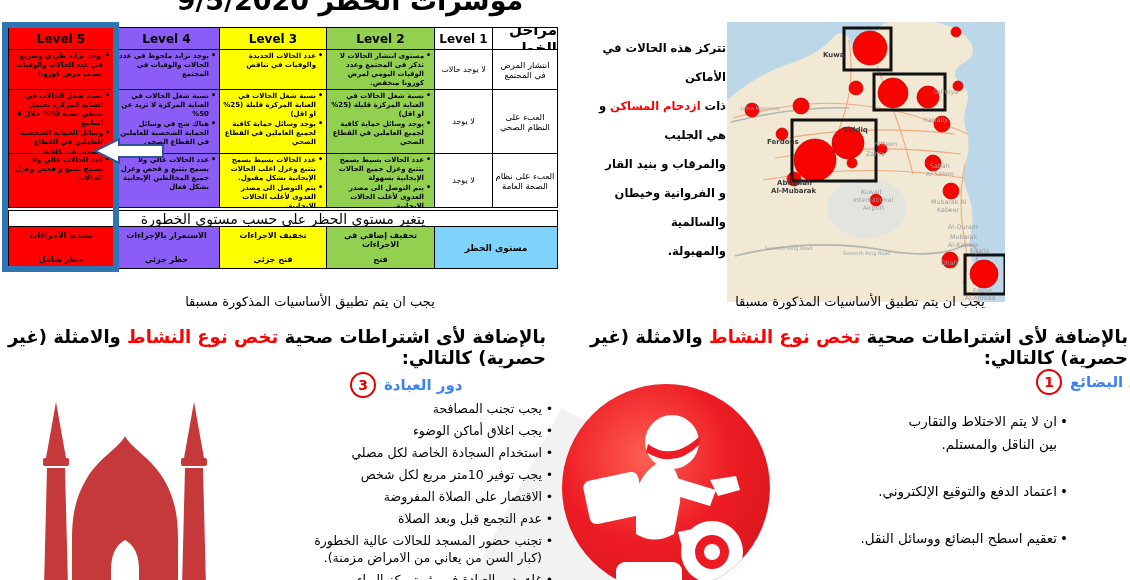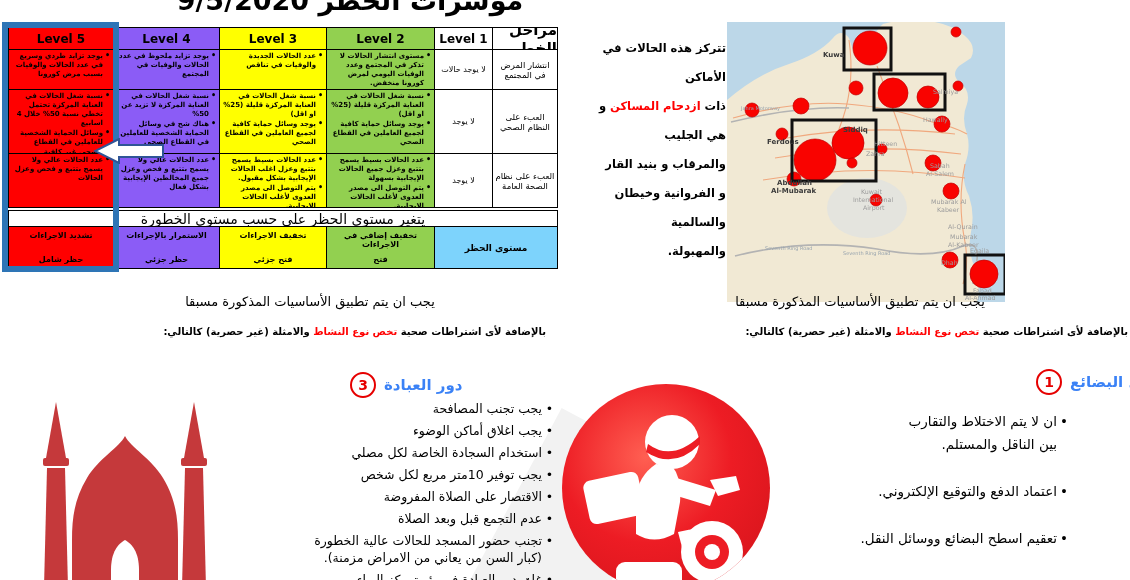--- a/index.html
+++ b/index.html
@@ -46,21 +46,21 @@
   .case-circle{fill:#F90300;stroke:#C00000;stroke-width:.7;}
   .hl-rect{fill:none;stroke:#111;stroke-width:3;}
 
   
   .map-note{position:absolute;left:596px;top:34px;width:130px;direction:rtl;text-align:right;
             font-size:11.5px;font-weight:bold;line-height:29px;white-space:pre-line;}
   .red-inline{color:#FF0000;}
   .apply1{position:absolute;top:294px;direction:rtl;text-align:center;font-size:13px;font-weight:normal;}
   .apply1.left{left:55px;width:510px;}
   .apply1.right{left:620px;width:480px;}
-  .apply2{position:absolute;top:326px;direction:rtl;font-size:10px;font-weight:bold;}
+  .apply2{position:absolute;top:326px;direction:rtl;font-size:18px;font-weight:bold;}
   .apply2.left{left:0;width:546px;}
   .apply2.right{left:582px;width:546px;}
 
   
   .sec-head{position:absolute;display:flex;align-items:center;gap:8px;z-index:3;}
   .sec-head.worship{left:350px;top:372px;}
   .sec-head.goods{left:1036px;top:369px;}
   .num-badge{width:22px;height:22px;border:2px solid #E60000;border-radius:50%;color:#E60000;
              font-weight:bold;font-size:14px;display:flex;align-items:center;justify-content:center;flex:0 0 auto;}
   .sec-title{color:#3b82f6;font-weight:bold;font-size:15px;direction:rtl;white-space:nowrap;}

